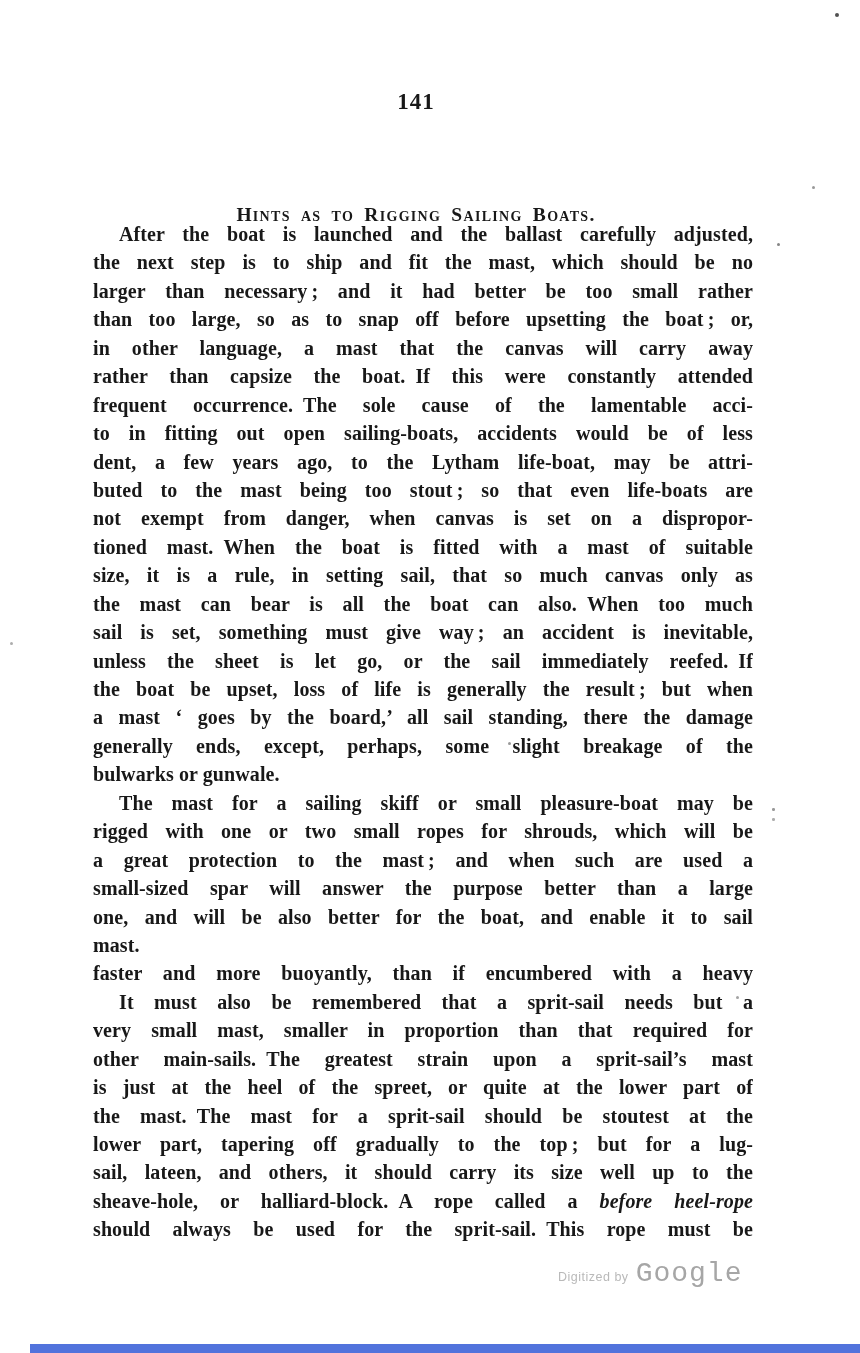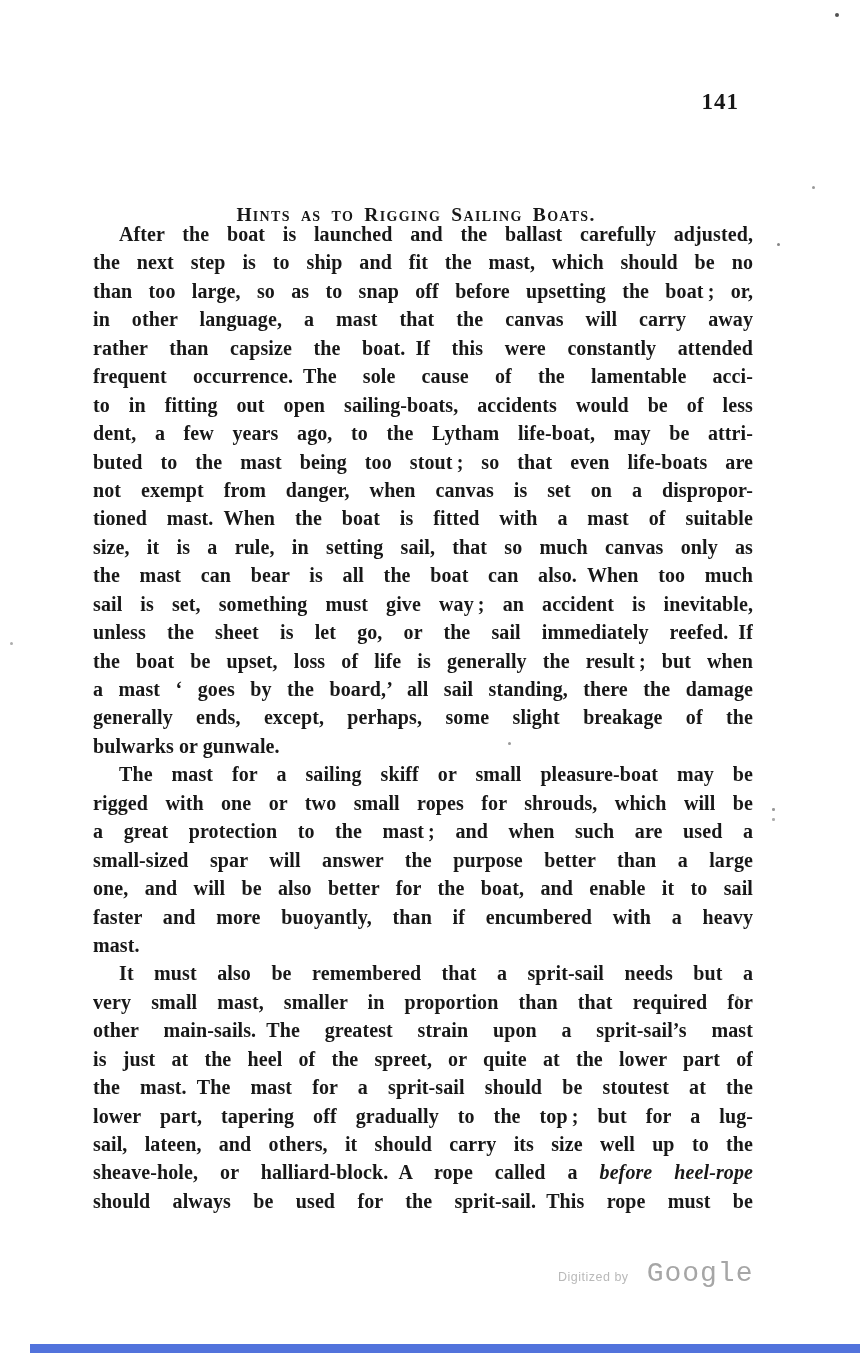--- a/index.html
+++ b/index.html
@@ -15,21 +15,21 @@
     width: 860px;
     height: 1353px;
     background: var(--paper);
     overflow: hidden;
     font-family: "Liberation Serif", serif;
     color: var(--ink);
   }
   .pagenum {
     position: absolute;
     top: 89px; left: 93px; width: 646px;
-    text-align: right;
+    text-align: center;
     font-size: 23px;
     font-weight: bold;
     letter-spacing: 1px;
     line-height: 26px;
   }
   .heading {
     position: absolute;
     top: 154px; left: 93px; width: 646px;
     text-align: center;
     font-variant: small-caps;
@@ -57,21 +57,21 @@
     overflow: hidden;
   }
   .bline.indent { text-indent: 26px; }
   .bline.endline { text-align: right; text-align-last: left; }
   .bline em { font-style: italic; font-weight: bold; }
   .watermark {
     position: absolute;
     top: 1260px; left: 558px;
     display: flex;
     align-items: baseline;
-    gap: 18px;
+    gap: 7px;
     user-select: none;
   }
   .wm-pre {
     font-family: "Liberation Sans", sans-serif;
     font-size: 12.5px;
     color: var(--wm-text);
     letter-spacing: 0.5px;
   }
   .wm-logo {
     font-family: Liberation Mono, monospace;
@@ -97,20 +97,21 @@
 
 <div class="page">
 
   <div class="pagenum">141</div>
 
   <div class="heading">Hints as to Rigging Sailing Boats.</div>
 
   <div class="bodytext" id="bodytext">
       <div class="bline indent">After the boat is launched and the ballast carefully adjusted,</div>
       <div class="bline">the next step is to ship and fit the mast, which should be no</div>
+      <div class="bline">larger than necessary ; and it had better be too small rather</div>
       <div class="bline">than too large, so as to snap off before upsetting the boat ; or,</div>
       <div class="bline">in other language, a mast that the canvas will carry away</div>
       <div class="bline">rather than capsize the boat. If this were constantly attended</div>
       <div class="bline">frequent occurrence. The sole cause of the lamentable acci-</div>
       <div class="bline">to in fitting out open sailing-boats, accidents would be of less</div>
       <div class="bline">dent, a few years ago, to the Lytham life-boat, may be attri-</div>
       <div class="bline">buted to the mast being too stout ; so that even life-boats are</div>
       <div class="bline">not exempt from danger, when canvas is set on a dispropor-</div>
       <div class="bline">tioned mast. When the boat is fitted with a mast of suitable</div>
       <div class="bline">size, it is a rule, in setting sail, that so much canvas only as</div>
@@ -119,22 +120,22 @@
       <div class="bline">unless the sheet is let go, or the sail immediately reefed. If</div>
       <div class="bline">the boat be upset, loss of life is generally the result ; but when</div>
       <div class="bline">a mast ‘ goes by the board,’ all sail standing, there the damage</div>
       <div class="bline">generally ends, except, perhaps, some slight breakage of the</div>
       <div class="bline endline">bulwarks or gunwale.</div>
       <div class="bline indent">The mast for a sailing skiff or small pleasure-boat may be</div>
       <div class="bline">rigged with one or two small ropes for shrouds, which will be</div>
       <div class="bline">a great protection to the mast ; and when such are used a</div>
       <div class="bline">small-sized spar will answer the purpose better than a large</div>
       <div class="bline">one, and will be also better for the boat, and enable it to sail</div>
+      <div class="bline endline">mast.</div>
       <div class="bline">faster and more buoyantly, than if encumbered with a heavy</div>
-      <div class="bline endline">mast.</div>
       <div class="bline indent">It must also be remembered that a sprit-sail needs but a</div>
       <div class="bline">very small mast, smaller in proportion than that required for</div>
       <div class="bline">other main-sails. The greatest strain upon a sprit-sail’s mast</div>
       <div class="bline">is just at the heel of the spreet, or quite at the lower part of</div>
       <div class="bline">the mast. The mast for a sprit-sail should be stoutest at the</div>
       <div class="bline">lower part, tapering off gradually to the top ; but for a lug-</div>
       <div class="bline">sail, lateen, and others, it should carry its size well up to the</div>
       <div class="bline"><span>sheave-hole, or halliard-block. A rope called a </span><em>before heel-rope</em></div>
       <div class="bline">should always be used for the sprit-sail. This rope must be</div>
     </div>

